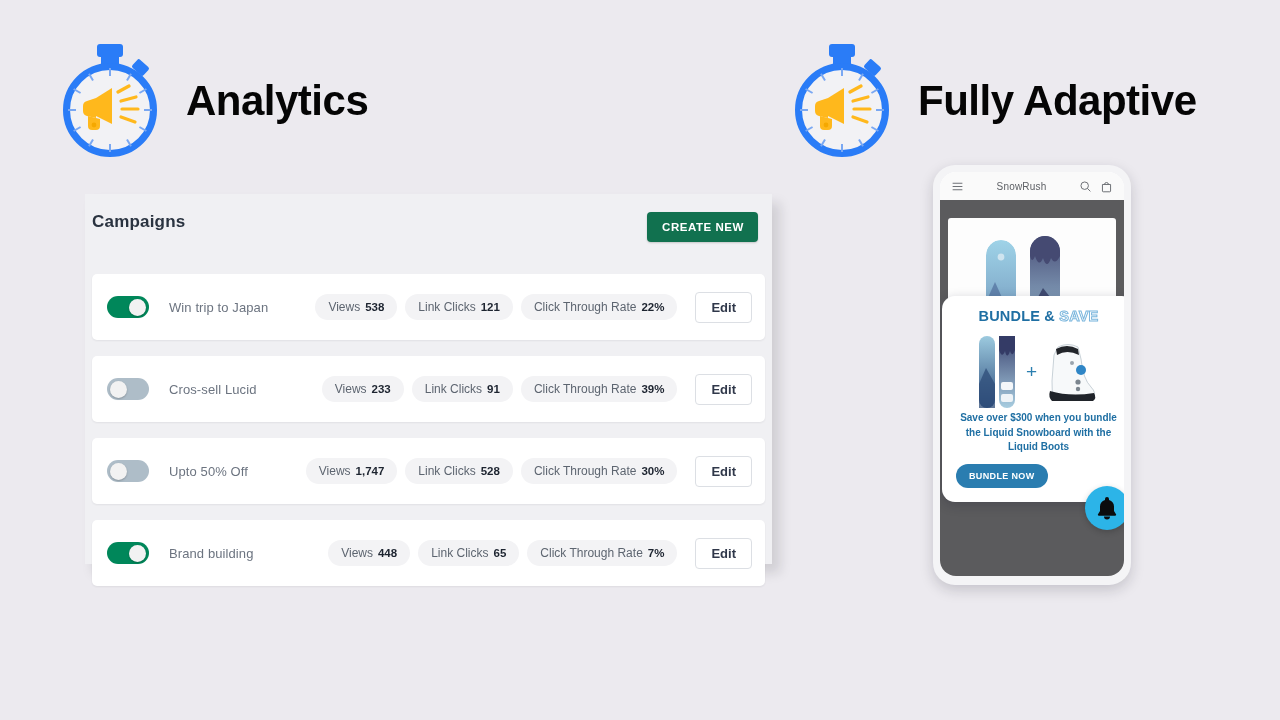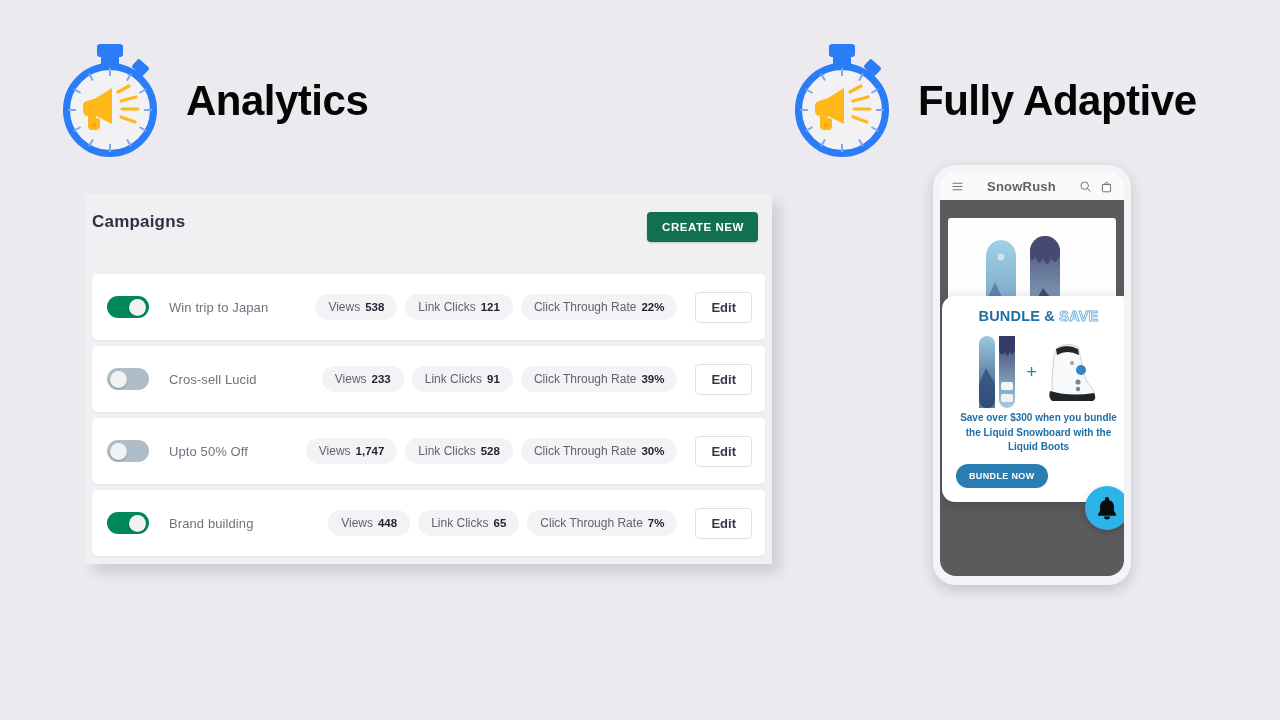--- a/index.html
+++ b/index.html
@@ -63,21 +63,21 @@
     font-size: 17px; font-weight: 600; color: #2a3340;
     letter-spacing: .2px; padding-left: 0px;
   }
   #create-new-button {
     background: #11714f; color: #ffffff;
     font-size: 11.5px; font-weight: 700; letter-spacing: .55px;
     border: none; border-radius: 4px;
     padding: 9px 14px 9px 15px; cursor: pointer;
     box-shadow: 0 1px 2px rgba(0,0,0,.18);
   }
-  .rows { padding: 0 7px; display: flex; flex-direction: column; gap: 6px; }
+  .rows { padding: 0 7px; display: flex; flex-direction: column; gap: 16px; }
   .campaign-row {
     background: #ffffff; border-radius: 5px;
     height: 66px; display: flex; align-items: center;
     padding: 0 13px 0 15px;
     box-shadow: 0 1px 2px rgba(30,30,40,.07);
   }
   .toggle {
     width: 42px; height: 22px; border-radius: 12px;
     position: relative; flex: 0 0 42px; cursor: pointer;
   }
@@ -119,22 +119,22 @@
   }
   .phone-screen {
     width: 100%; height: 100%; border-radius: 16px;
     background: #ffffff; overflow: hidden; position: relative;
   }
   .phone-topbar {
     height: 28px; background: #fafafa;
     display: flex; align-items: center; padding: 0 11px;
   }
   .ph-title {
-    flex: 1; text-align: center; font-size: 13px;
-    font-weight: 700; color: #5e6166; letter-spacing: .2px;
+    flex: 1; text-align: center; font-size: 10px;
+    font-weight: 400; color: #5e6166; letter-spacing: .2px;
   }
   .ph-ico { width: 13px; height: 13px; color: #6b6e73; flex: 0 0 13px; }
   .phone-body { position: absolute; inset: 28px 0 0 0; background: #5b5b5d; }
   .hero-card {
     position: absolute; left: 8px; top: 18px; right: 8px; height: 130px;
     background: #fdfdfd; border-radius: 3px; overflow: hidden;
   }
   .board { position: absolute; width: 30px; height: 100px; border-radius: 15px 15px 4px 4px; overflow: hidden; }
   .board.b1 { left: 38px; top: 22px; }
   .board.b2 { left: 82px; top: 18px; }

